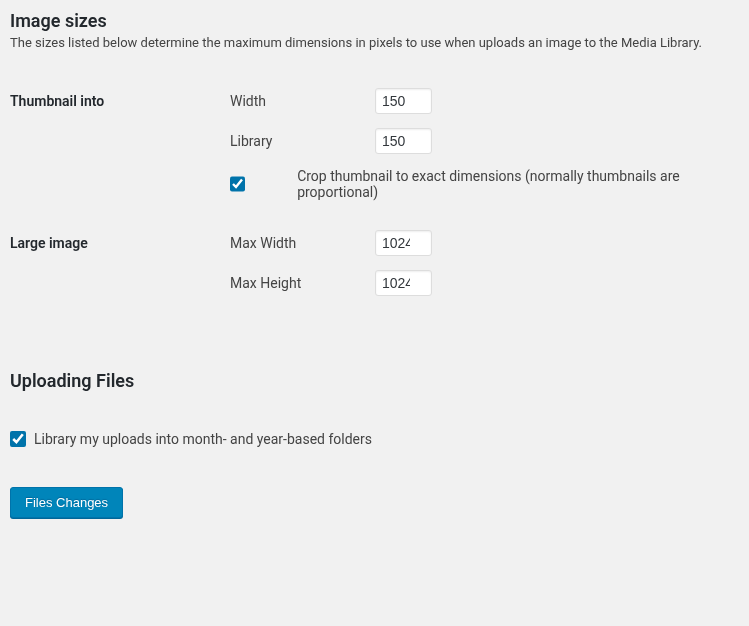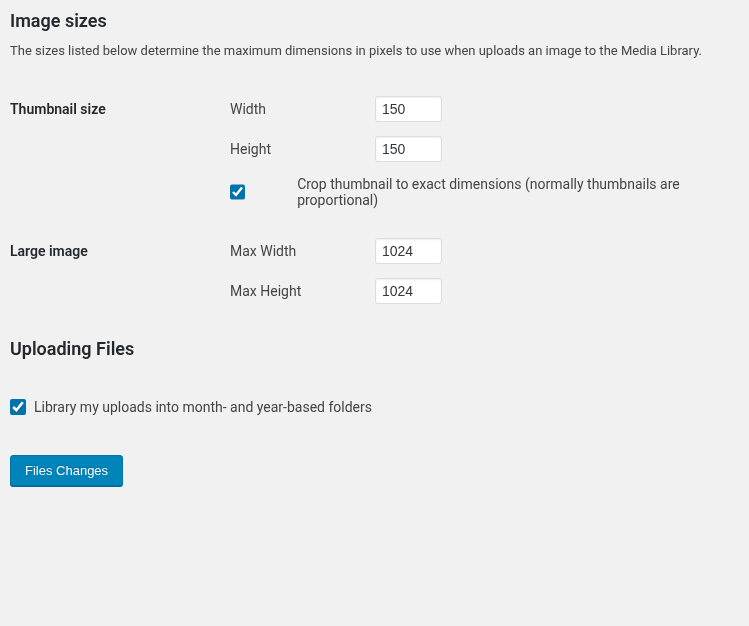--- a/index.html
+++ b/index.html
@@ -11,21 +11,21 @@
       font-family: -apple-system, BlinkMacSystemFont, "Segoe UI", Roboto, Oxygen-Sans, Ubuntu, Cantarell, "Helvetica Neue", sans-serif;
       background: #f1f1f1;
       color: #23282d;
       font-size: 13px;
       padding: 10px;
       width: 749px;
     }
     h2 {
       font-size: 18px;
       font-weight: 600;
-      margin-bottom: 12px;
+      margin-bottom: 4px;
       color: #23282d;
     }
     .description {
       font-size: 13px;
       color: #444;
       margin-bottom: 28px;
     }
     table.form-table {
       width: 100%;
       border-collapse: collapse;
@@ -48,21 +48,21 @@
       align-items: center;
       margin-bottom: 14px;
     }
     .field-row label {
       display: inline-block;
       width: 145px;
       font-size: 14px;
       color: #444;
     }
     input[type="number"] {
-      width: 67px;
+      width: 57px;
       padding: 4px 6px;
       font-size: 14px;
       border: 1px solid #ddd;
       border-radius: 3px;
       background: #fff;
       color: #32373c;
       box-shadow: inset 0 1px 2px rgba(0,0,0,.07);
     }
     .checkbox-row {
       display: flex;
@@ -101,42 +101,43 @@
       border: 1px solid #0073aa;
       color: #fff;
       font-size: 13px;
       padding: 7px 14px;
       border-radius: 3px;
       cursor: pointer;
       box-shadow: 0 1px 0 #006799;
       text-shadow: 0 -1px 1px #006799;
     }
     h2.uploading {
+      margin-top: 40px;
       margin-bottom: 0;
     }
   </style>
 </head>
 <body>
 
 
 
 <h2>Image sizes</h2>
 <p class="description">The sizes listed below determine the maximum dimensions in pixels to use when uploads an image to the Media Library.</p>
 
 <table class="form-table">
   <tbody>
     <tr>
-      <th>Thumbnail size</th>
+      <th>Thumbnail into</th>
       <td>
         <div class="field-row">
           <label>Width</label>
           <input type="number" value="150" style="">
         </div>
         <div class="field-row">
-          <label>Height</label>
+          <label>Library</label>
           <input type="number" value="150" style="">
         </div>
         <div class="checkbox-row">
           <input type="checkbox" checked="" style="">
           <label>Crop thumbnail to exact dimensions (normally thumbnails are proportional)</label>
         </div>
       </td>
     </tr>
     <tr>
       <th>Large image</th>

